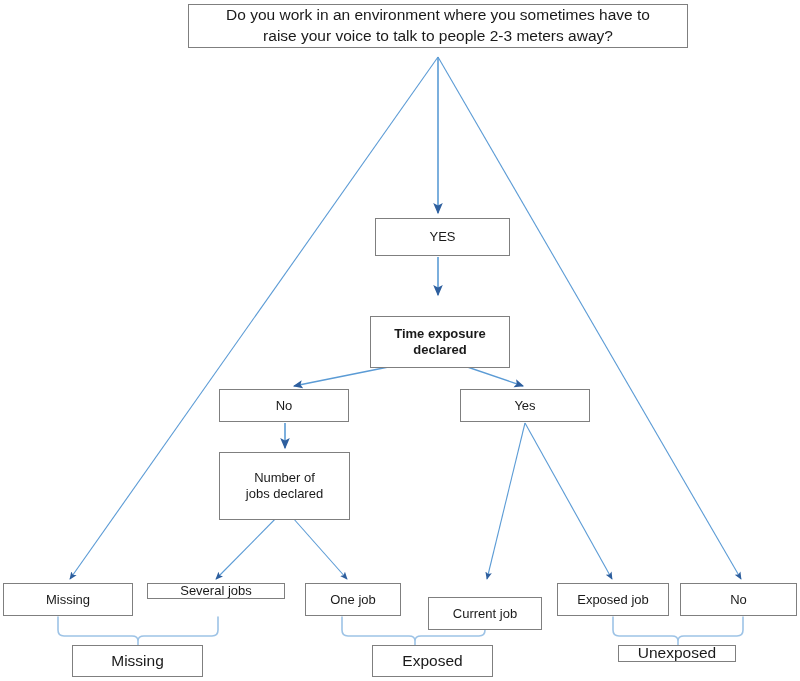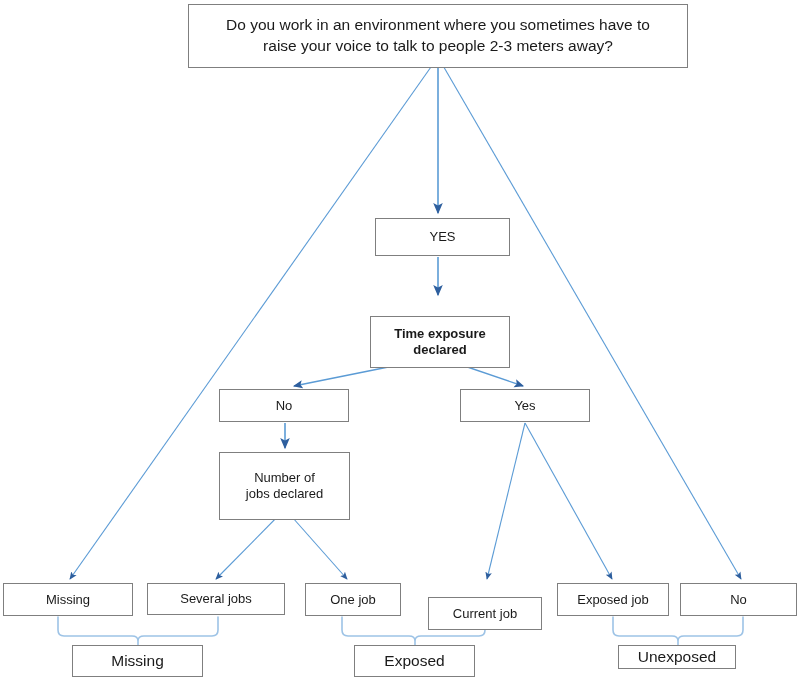--- a/index.html
+++ b/index.html
@@ -100,21 +100,21 @@
     <path d="M58,617 L58,630 Q58,636 64,636 L132,636 Q138,636 138,641 L138,645
              M138,641 Q138,636 144,636 L212,636 Q218,636 218,630 L218,617" fill="none" stroke="#9DC3E6" stroke-width="1.6" stroke-linecap="round"></path>
 
     <path d="M342,617 L342,630 Q342,636 348,636 L409,636 Q415,636 415,641 L415,645
              M415,641 Q415,636 421,636 L479,636 Q485,636 485,630 L485,617" fill="none" stroke="#9DC3E6" stroke-width="1.6" stroke-linecap="round"></path>
 
     <path d="M613,617 L613,630 Q613,636 619,636 L672,636 Q678,636 678,641 L678,645
              M678,641 Q678,636 684,636 L737,636 Q743,636 743,630 L743,617" fill="none" stroke="#9DC3E6" stroke-width="1.6" stroke-linecap="round"></path>
   </svg>
 
-  <div class="node node-question" style="left:188px; top:4px; width:500px; height:64px;justify-content:center;">
+  <div class="node node-question" style="left:188px; top:4px; width:500px; height:44px;justify-content:center;">
     <span class="label">Do you work in an environment where you sometimes have to
 raise your voice to talk to people 2-3 meters away?</span>
   </div>
 
   <div class="node" style="left:375px; top:218px; width:135px; height:38px;">
     <span class="label">YES</span>
   </div>
 
   <div class="node" style="left:370px; top:316px; width:140px; height:52px;font-weight:bold;">
     <span class="label">Time exposure
@@ -131,21 +131,21 @@
 
   <div class="node" style="left:219px; top:452px; width:131px; height:68px;">
     <span class="label">Number of
 jobs declared</span>
   </div>
 
   <div class="node" style="left:3px; top:583px; width:130px; height:33px;">
     <span class="label">Missing</span>
   </div>
 
-  <div class="node" style="left:147px; top:583px; width:138px; height:32px;">
+  <div class="node" style="left:147px; top:583px; width:138px; height:16px;">
     <span class="label">Several jobs</span>
   </div>
 
   <div class="node" style="left:305px; top:583px; width:96px; height:33px;">
     <span class="label">One job</span>
   </div>
 
   <div class="node" style="left:428px; top:583px; width:114px; height:33px;margin-top:14px;">
     <span class="label">Current job</span>
   </div>
@@ -155,21 +155,21 @@
   </div>
 
   <div class="node" style="left:680px; top:583px; width:117px; height:33px;">
     <span class="label">No</span>
   </div>
 
   <div class="node node-summary" style="left:72px; top:645px; width:131px; height:32px;">
     <span class="label">Missing</span>
   </div>
 
-  <div class="node node-summary" style="left:354px; top:645px; width:121px; height:32px;">
+  <div class="node node-summary" style="left:372px; top:645px; width:121px; height:32px;">
     <span class="label">Exposed</span>
   </div>
 
-  <div class="node node-summary" style="left:618px; top:645px; width:118px; height:24px;">
+  <div class="node node-summary" style="left:618px; top:645px; width:118px; height:17px;">
     <span class="label">Unexposed</span>
   </div>
 
 </div>
 
 </body></html>

